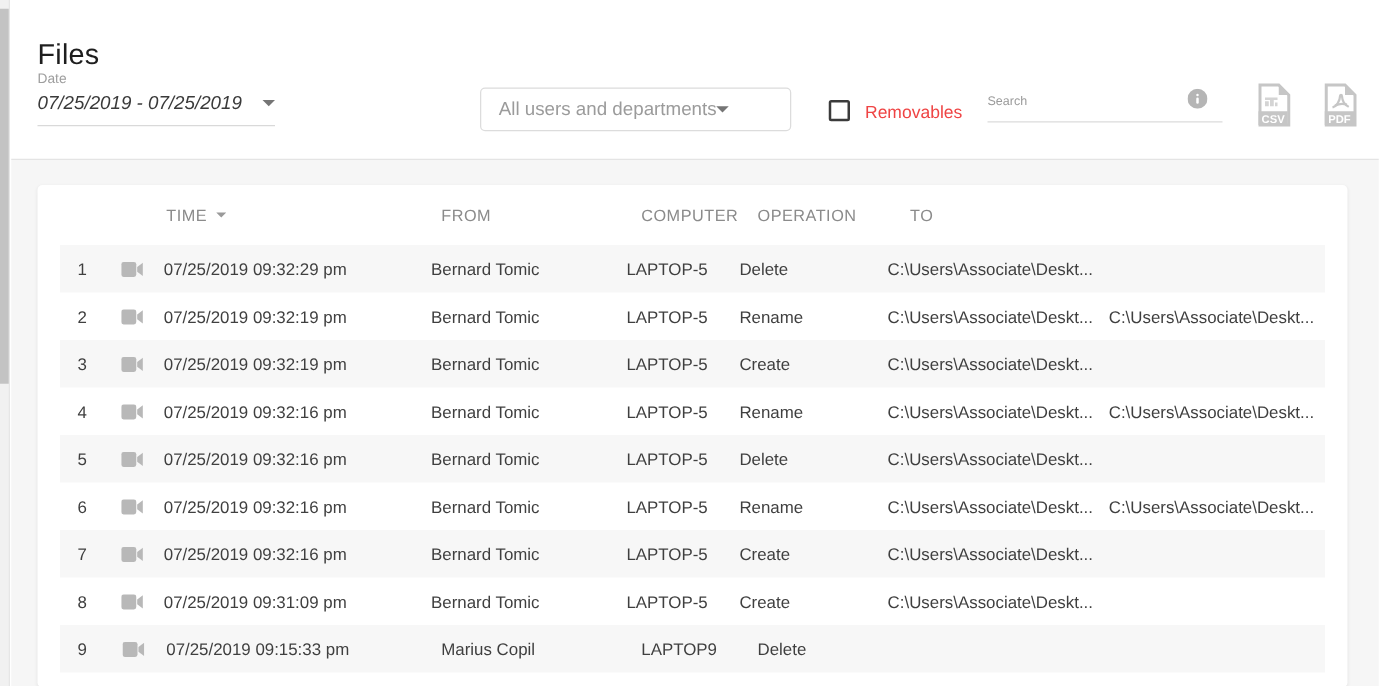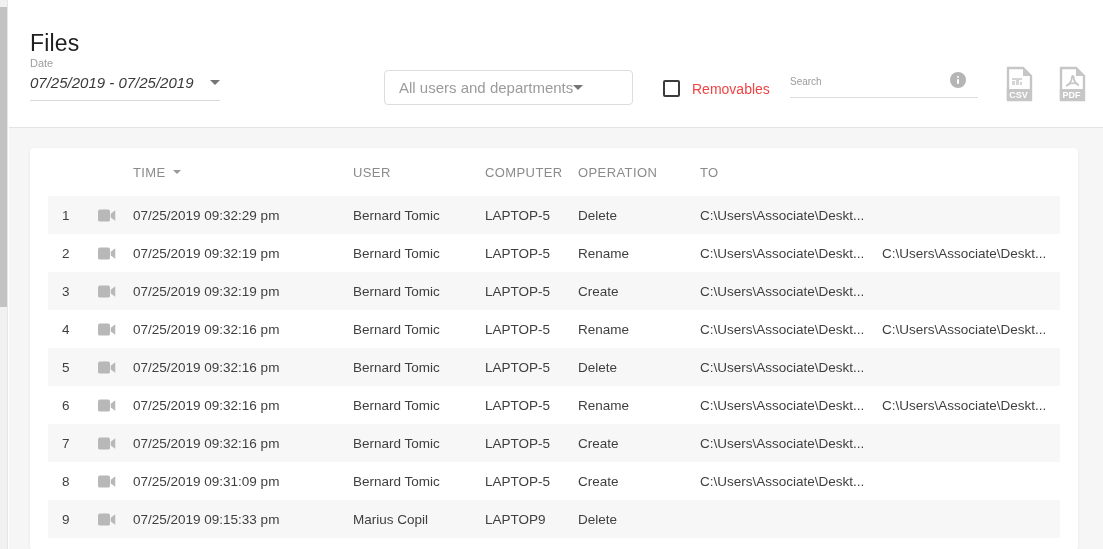--- a/index.html
+++ b/index.html
@@ -56,21 +56,21 @@
   .thead { display:flex; height:48px; align-items:center; margin:0 18px; color:#8b8b8b;
            font-size:13px; letter-spacing:.4px; }
   .trow  { display:flex; height:38px; align-items:center; margin:0 18px; color:#3f3f3f;
            font-size:13.5px; }
   .trow.odd { background:#f7f7f7; }
 
   .c-num  { width:50px;  padding-left:14px; }
   .c-cam  { width:35px;  display:flex; align-items:center; }
   .c-time { width:220px; }
   .c-user { width:132px; }
-  .c-comp { width:93px;  }
+  .c-comp { width:93px;margin-left:28px;  }
   .c-op   { width:122px; }
   .c-from { width:182px; white-space:nowrap; overflow:hidden; }
   .c-to   { width:178px; white-space:nowrap; overflow:hidden; }
   .thead .sort { display:flex; align-items:center; gap:7px; cursor:pointer; }
   .sort-caret { width:0; height:0; border-left:4px solid transparent;
                 border-right:4px solid transparent; border-top:4px solid #9a9a9a; }
 </style>
 </head>
 <body>
 
@@ -139,21 +139,21 @@
   <div class="card">
     <div class="thead">
       <div class="c-num"></div>
       <div class="c-cam"></div>
       <div class="c-time">
         <span class="sort">
           <span>TIME</span>
           <span class="sort-caret"></span>
         </span>
       </div>
-      <div class="c-user">USER</div>
+      <div class="c-user">FROM</div>
       <div class="c-comp">COMPUTER</div>
       <div class="c-op">OPERATION</div>
       <div class="c-to">TO</div>
     </div>
     <div>
         <div class="trow odd">
     <div class="c-num">1</div>
     <div class="c-cam">
       <svg width="18" height="13" viewBox="0 0 24 16">
         <rect x="0" y="0" width="16" height="16" rx="2.5" fill="#b8b8b8"></rect>

